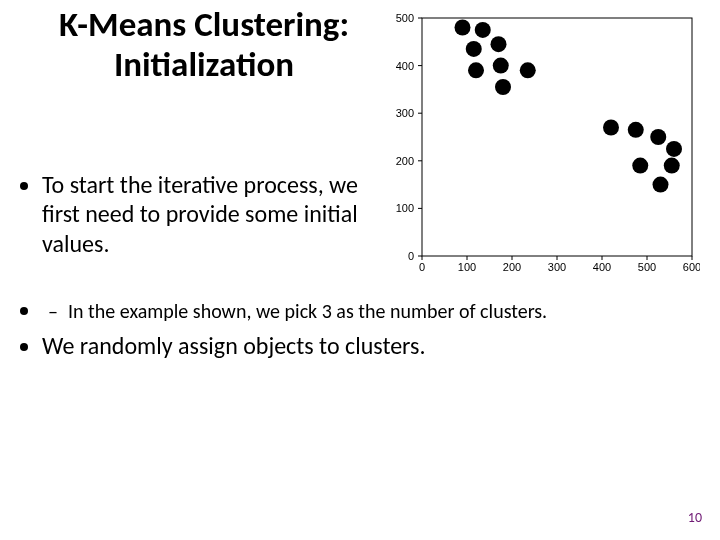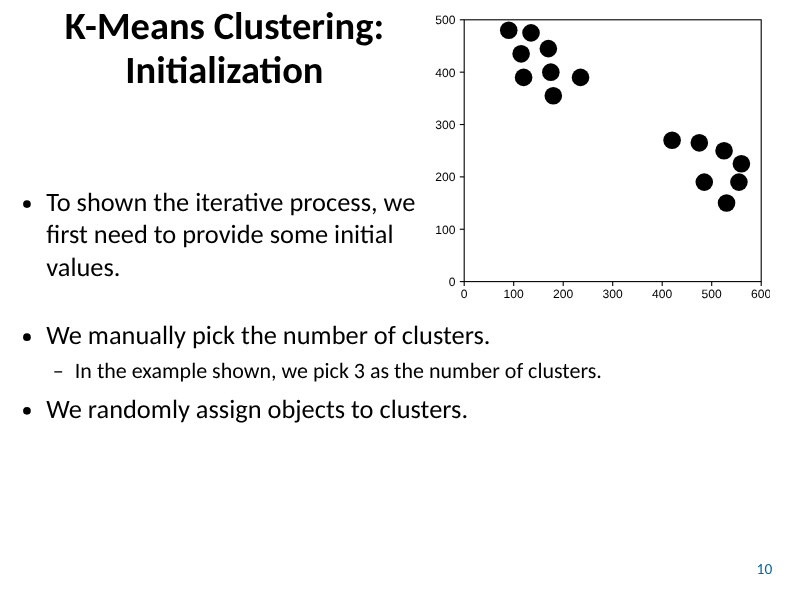--- a/index.html
+++ b/index.html
@@ -68,21 +68,21 @@
   ul.sub li::before {
     content: "–";
     position: absolute;
     left: -20px;
   }
   .pagenum {
     position: absolute;
     right: 18px;
     bottom: 14px;
     font-size: 14px;
-    color: #0369a1;
+    color: #701a75;
   }
 </style>
 </head>
 <body>
 
 <div class="title">K-Means Clustering: Initialization</div>
 
 <div class="chart-wrap">
   <svg id="chart-svg" width="320" height="270" viewBox="0 0 320 270">
       <rect x="42" y="8" width="270" height="238" fill="none" stroke="#000" stroke-width="1"></rect>
@@ -130,26 +130,25 @@
       <circle cx="255.75" cy="119.86" r="8" fill="#000000"></circle>
       <circle cx="278.25" cy="127" r="8" fill="#000000"></circle>
       <circle cx="294" cy="138.89999999999998" r="8" fill="#000000"></circle>
       <circle cx="260.25" cy="155.56" r="8" fill="#000000"></circle>
       <circle cx="291.75" cy="155.56" r="8" fill="#000000"></circle>
       <circle cx="280.5" cy="174.60000000000002" r="8" fill="#000000"></circle>
     </svg>
 </div>
 
 <ul class="bullets block1">
-  <li>To shown the iterative process, we first need to provide some initial values.</li>
+  <li>To start the iterative process, we first need to provide some initial values.</li>
 </ul>
 
 <ul class="bullets block2">
   <li>
-    <span>We manually pick the number of clusters.</span>
     <ul class="sub">
       <li>In the example shown, we pick 3 as the number of clusters.</li>
     </ul>
   </li>
   <li>We randomly assign objects to clusters.</li>
 </ul>
 
 <div class="pagenum">10</div>
 
 </body></html>

